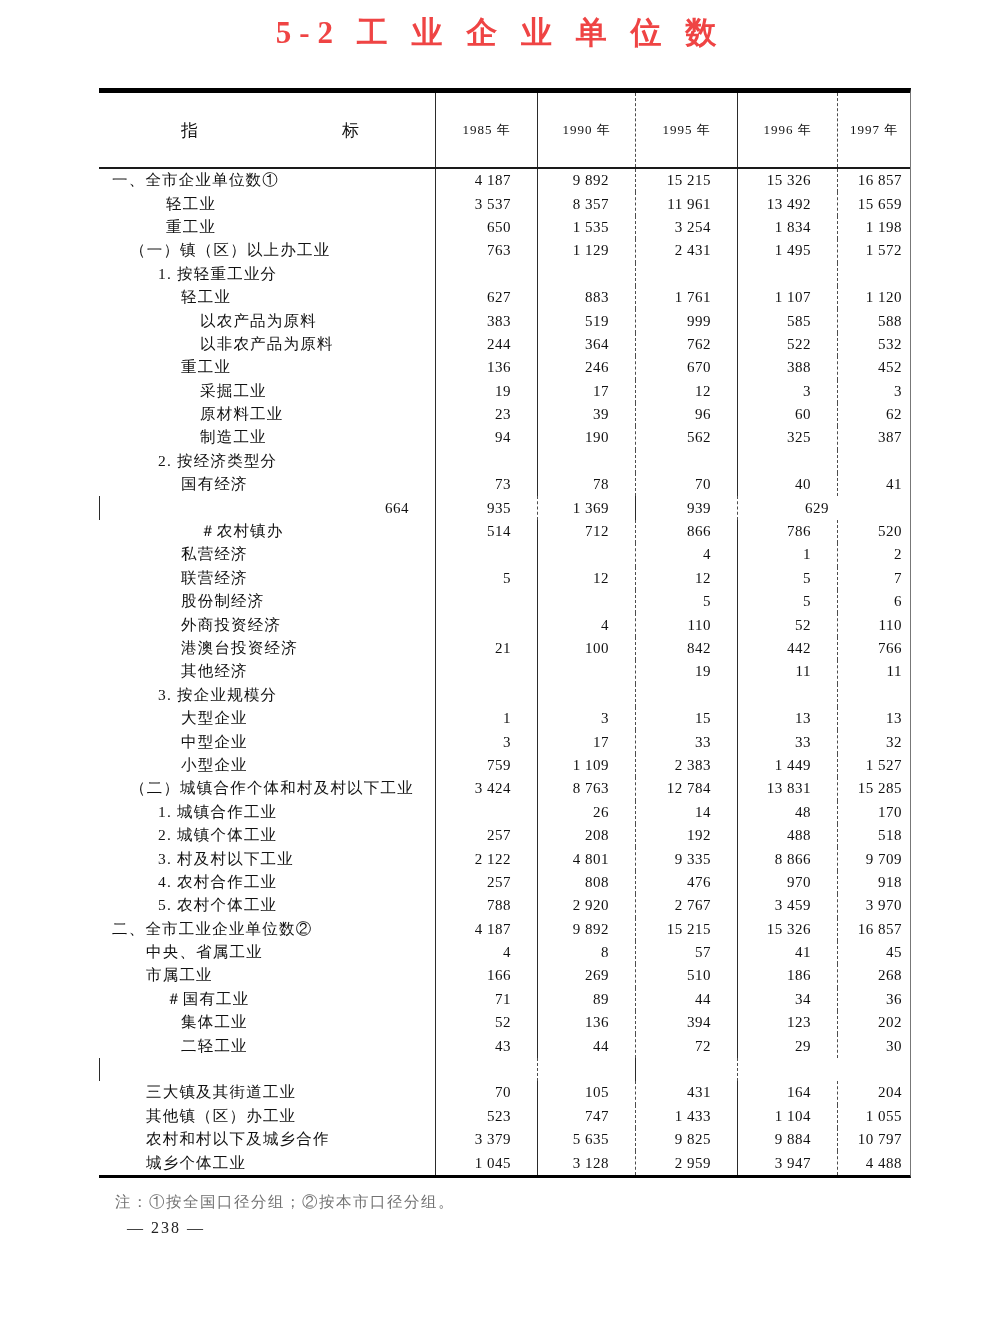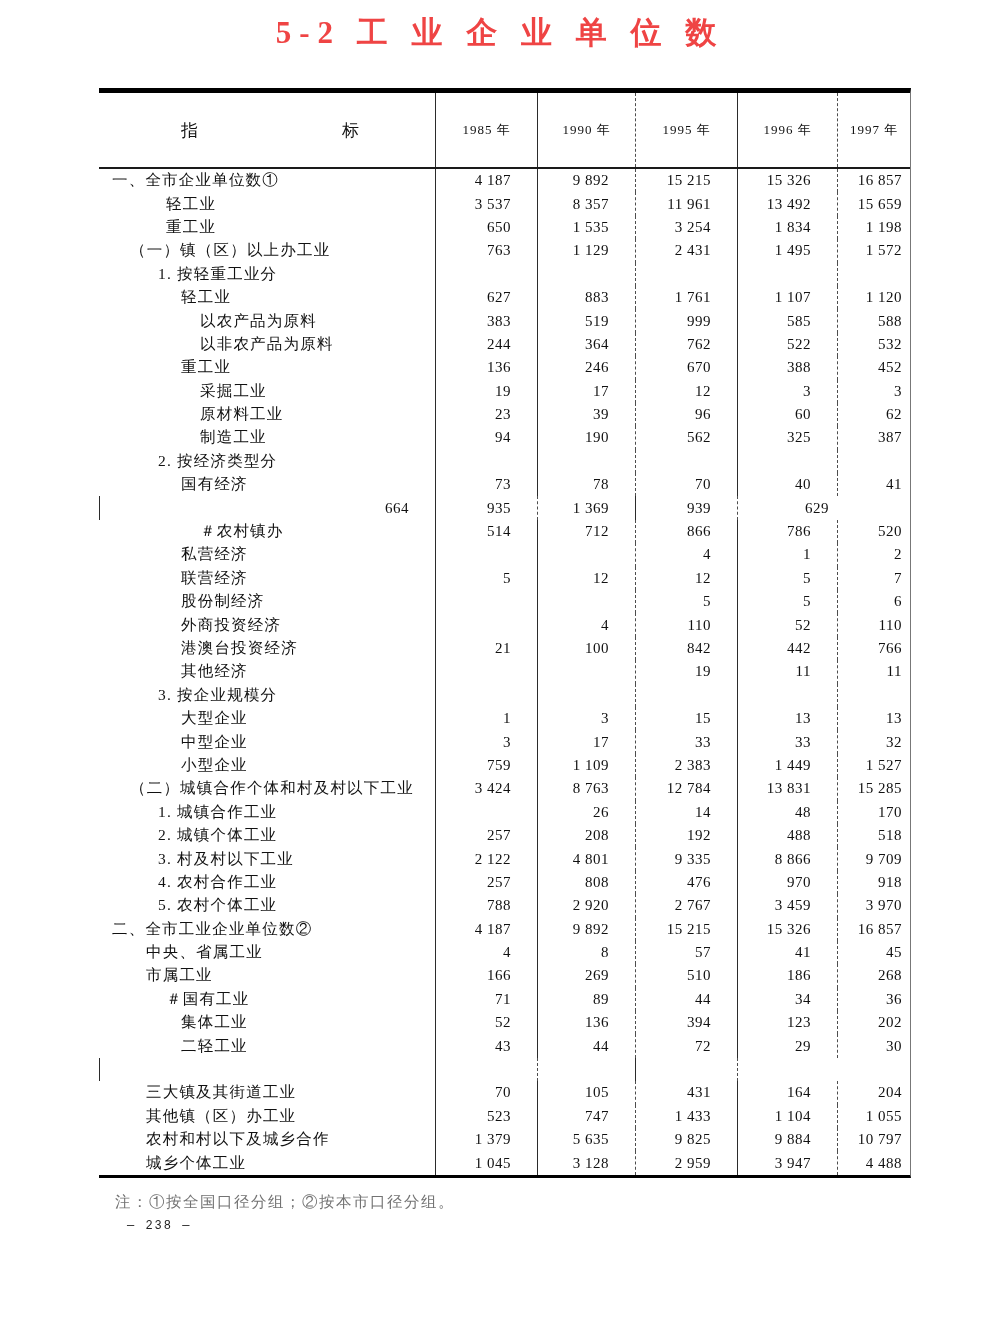--- a/index.html
+++ b/index.html
@@ -42,21 +42,21 @@
   .ind2{padding-left:31px;}
   .ind3{padding-left:47px;}
   .ind4{padding-left:59px;}
   .ind5{padding-left:67px;}
   .ind6{padding-left:82px;}
   .ind7{padding-left:101px;}
   .footnote{
     position:absolute;left:115px;top:1192px;font-size:15.5px;letter-spacing:1.5px;color:#737373;
   }
   .page-number{
-    position:absolute;left:127px;top:1219px;font-size:12px;letter-spacing:2px;color:#222;font-family:Liberation Mono, monospace;
+    position:absolute;left:127px;top:1219px;font-size:16px;letter-spacing:2px;color:#222;
   }
 </style>
 </head>
 <body>
 
 <div class="page-title">5-2 工 业 企 业 单 位 数</div>
 
 <div class="table">
   <div class="thead">
     <div class="cell head-indicator">
@@ -391,21 +391,21 @@
       <div class="trow">
         <div class="cell label ind3">其他镇（区）办工业</div>
         <div class="cell num b1985">523</div>
         <div class="cell num b1990">747</div>
         <div class="cell num b1995">1 433</div>
         <div class="cell num b1996">1 104</div>
         <div class="cell num b1997 last">1 055</div>
       </div>
       <div class="trow">
         <div class="cell label ind3">农村和村以下及城乡合作</div>
-        <div class="cell num b1985">1 379</div>
+        <div class="cell num b1985">3 379</div>
         <div class="cell num b1990">5 635</div>
         <div class="cell num b1995">9 825</div>
         <div class="cell num b1996">9 884</div>
         <div class="cell num b1997 last">10 797</div>
       </div>
       <div class="trow">
         <div class="cell label ind3">城乡个体工业</div>
         <div class="cell num b1985">1 045</div>
         <div class="cell num b1990">3 128</div>
         <div class="cell num b1995">2 959</div>

